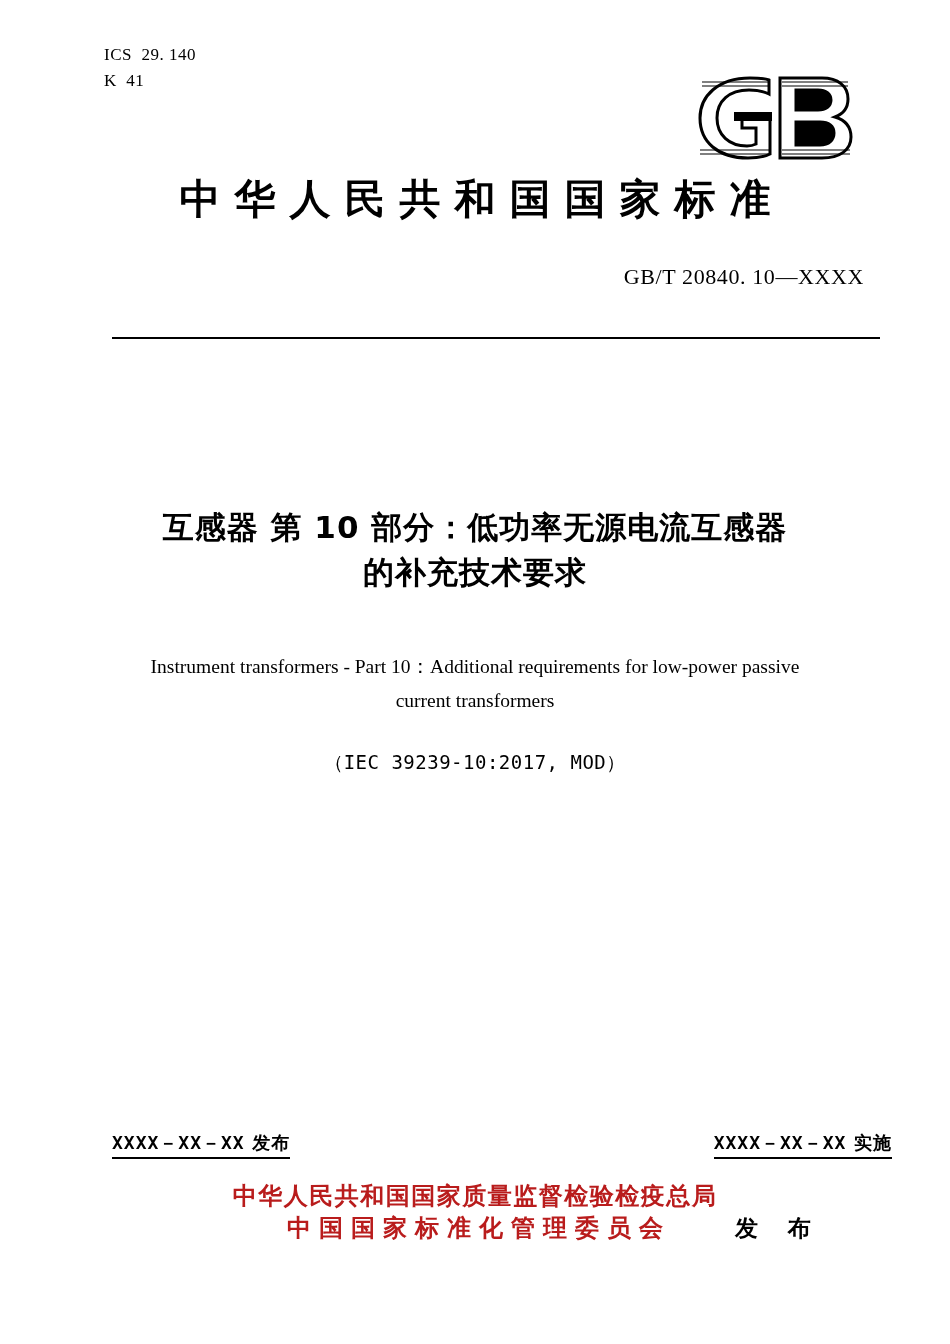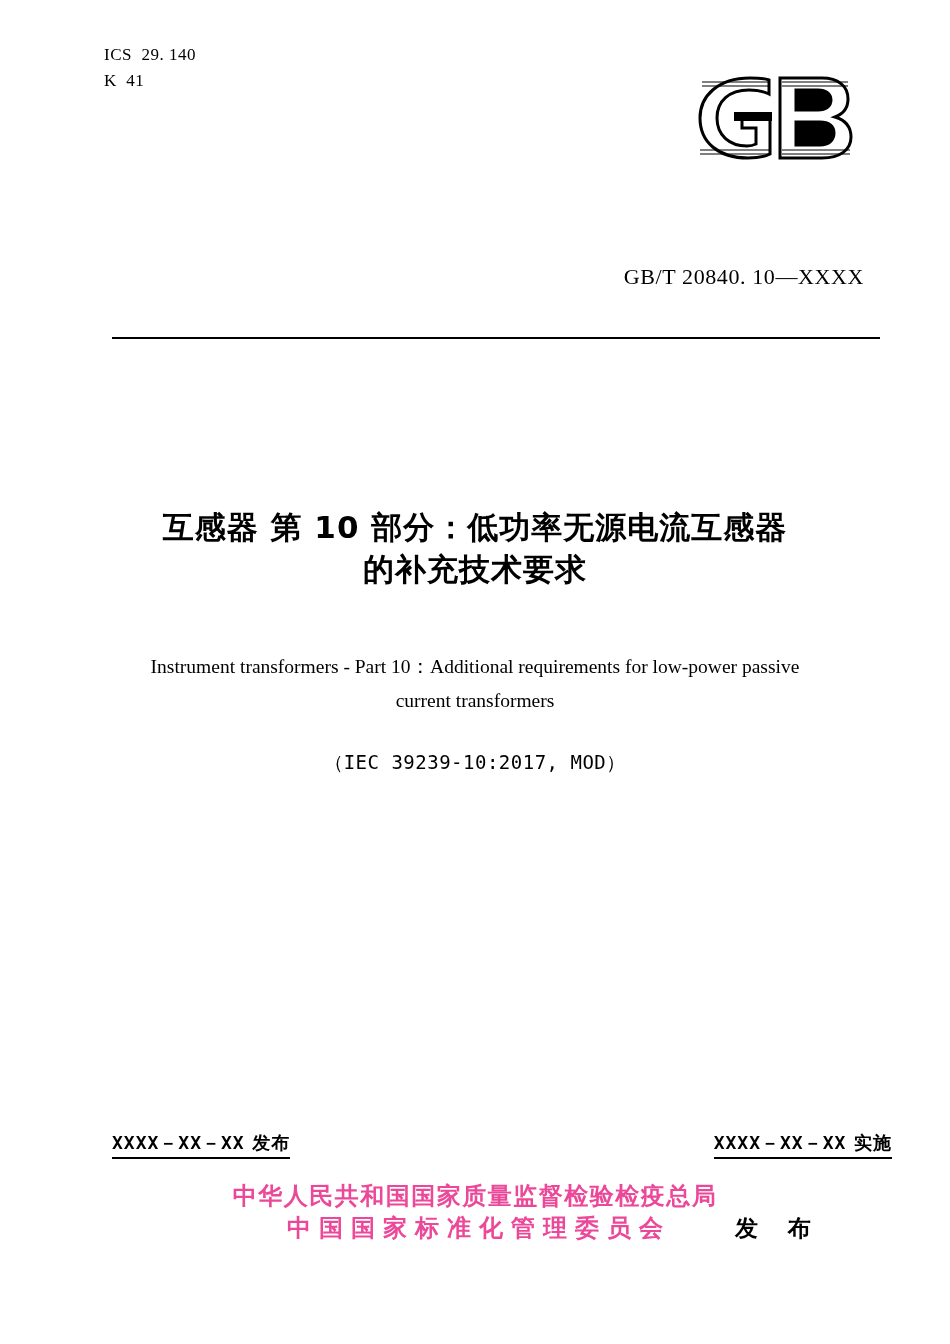--- a/index.html
+++ b/index.html
@@ -85,21 +85,21 @@
     left: 90px;
     top: 505px;
     width: 770px;
     text-align: center;
     font-family: "DejaVu Sans", sans-serif;
     font-weight: bold;
     font-size: 31px;
     line-height: 1.45;
     letter-spacing: 1px;
   }
-  .doc-title .line2 { display: block; font-family: Liberation Mono, monospace; }
+  .doc-title .line2 { display: block; }
 
   .doc-title-en {
     position: absolute;
     left: 95px;
     top: 650px;
     width: 760px;
     text-align: center;
     font-family: "Liberation Serif", serif;
     font-size: 19.5px;
     line-height: 1.75;
@@ -154,21 +154,21 @@
     left: 0;
     top: 1180px;
     width: 950px;
     text-align: center;
   }
   .issuer-lines {
     display: inline-block;
     text-align: center;
     font-family: "DejaVu Sans", sans-serif;
     font-weight: bold;
-    color: #ec4899;
+    color: #b91c1c;
   }
   .issuer-line1 {
     font-size: 24px;
     letter-spacing: 1.5px;
     line-height: 1.35;
   }
   .issuer-line2 {
     font-size: 24px;
     letter-spacing: 8px;
     text-indent: 8px;
@@ -212,20 +212,21 @@
         <line x1="110" y1="24" x2="176" y2="24"></line>
         <line x1="110" y1="88" x2="178" y2="88"></line>
         <line x1="110" y1="92" x2="178" y2="92"></line>
       </g>
       <g fill="#000">
         <rect x="62" y="50" width="38" height="9"></rect>
       </g>
     </svg>
   </div>
 
+  <div class="cn-standard-title">中华人民共和国国家标准</div>
 
   <div class="std-number">GB/T 20840. 10—XXXX</div>
 
   <div class="rule-top"></div>
 
   <div class="doc-title">
     <span>互感器  第 10 部分：低功率无源电流互感器</span>
     <span class="line2">的补充技术要求</span>
   </div>
 

